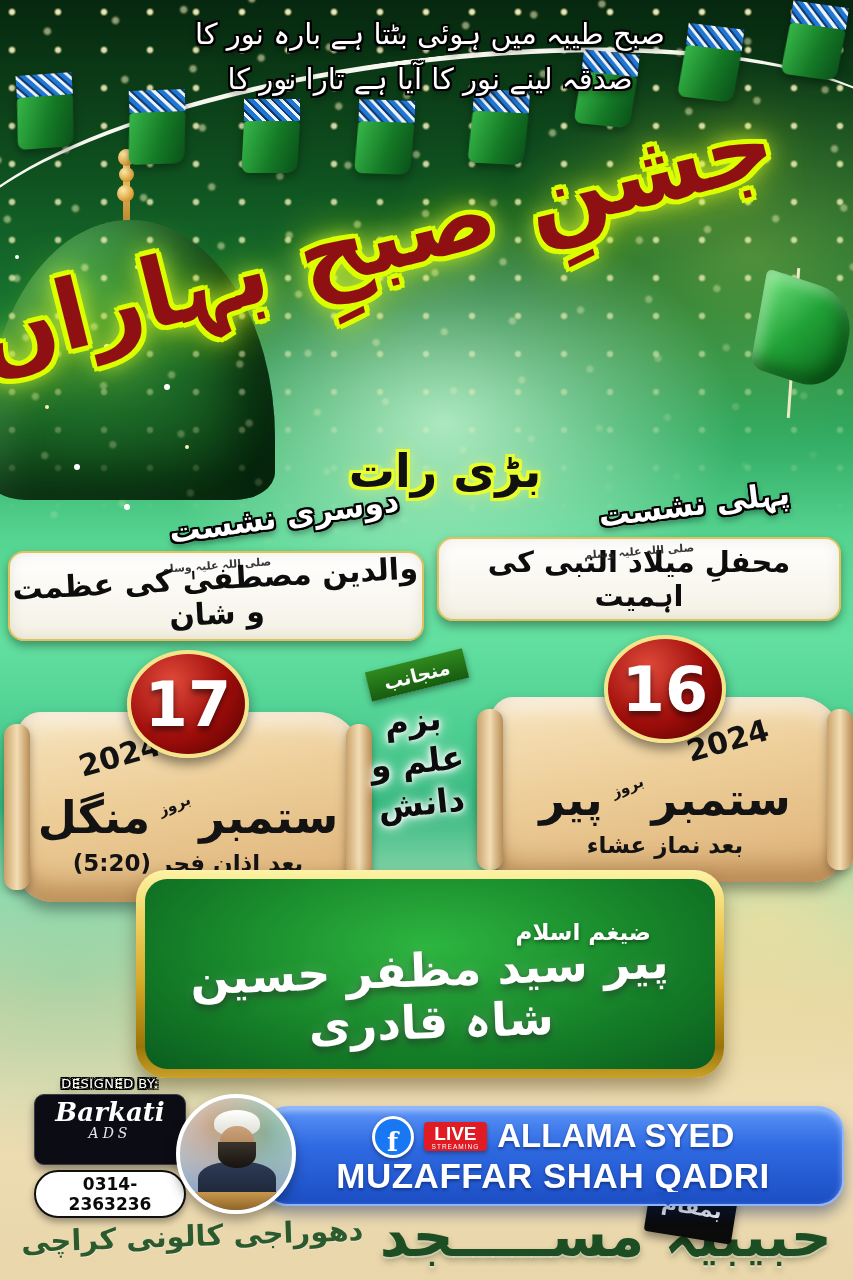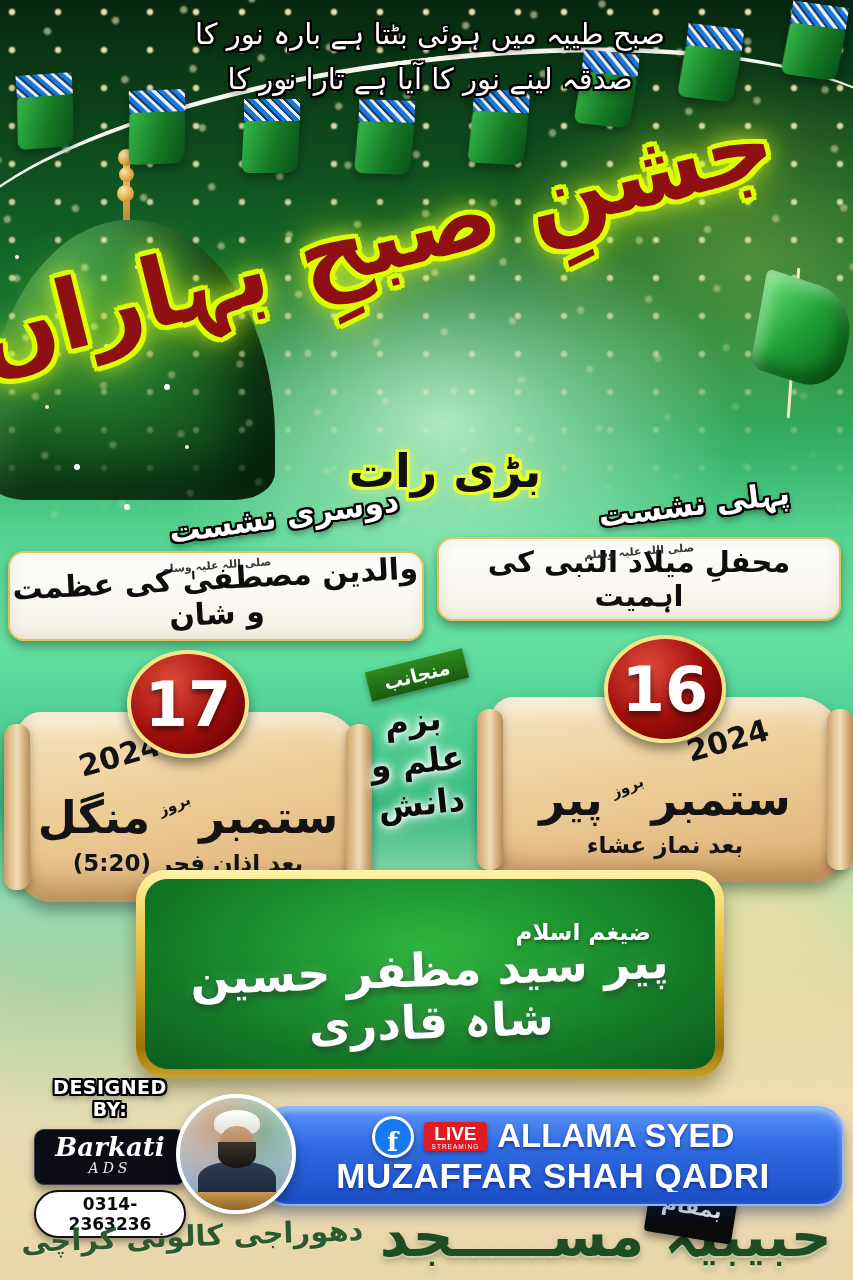--- a/index.html
+++ b/index.html
@@ -155,23 +155,23 @@
     font-size:23px; font-weight:bold; letter-spacing:3px; direction:rtl; white-space:nowrap;
     box-shadow:0 3px 6px rgba(0,0,0,.5);}
   .speaker-honorific{ width:100%; text-align:right; padding-right:64px; color:#fff;
     font-size:23px; font-weight:bold; direction:rtl; text-shadow:0 2px 4px rgba(0,0,0,.45);}
   .speaker-name{ width:92%; text-align:center; color:#fff; font-size:46px; font-weight:bold;
     line-height:1.12; direction:rtl; transform:rotate(-2deg);
     text-shadow:0 4px 8px rgba(0,0,0,.5), 0 0 14px rgba(255,255,255,.25);}
 
   
   .designed-by{ left:34px; top:1076px; width:152px; text-align:center;}
-  .designer-label{ font-size:19px; font-weight:bold; letter-spacing:.5px;}
-  .designer-card{ margin-top:9px; background:#0c0c15; border:1px solid #3a3a4a; border-radius:10px;
-    padding:4px 6px 7px; box-shadow:0 5px 9px rgba(0,0,0,.4);}
+  .designer-label{ font-size:13px; font-weight:normal; letter-spacing:.5px;}
+  .designer-card{ margin-top:3px; background:#0c0c15; border:1px solid #3a3a4a; border-radius:10px;
+    padding:4px 6px 22px; box-shadow:0 5px 9px rgba(0,0,0,.4);}
   .designer-brand{ font-family:"DejaVu Serif", serif; font-style:italic; font-weight:bold;
     color:#fff; font-size:26px; line-height:1;}
   .designer-sub{ font-family:"DejaVu Serif", serif; font-style:italic; color:#e9e9e9;
     font-size:14px; letter-spacing:4px; line-height:1.2;}
   .designer-phone{ margin-top:5px; background:#fff; border:2px solid #101010; border-radius:999px;
     font-size:17px; font-weight:bold; color:#0a0a0a; padding:2px 6px;
     box-shadow:0 4px 7px rgba(0,0,0,.35);}
 
   
   .photo{ left:176px; top:1094px; width:120px; height:120px; border-radius:50%;

